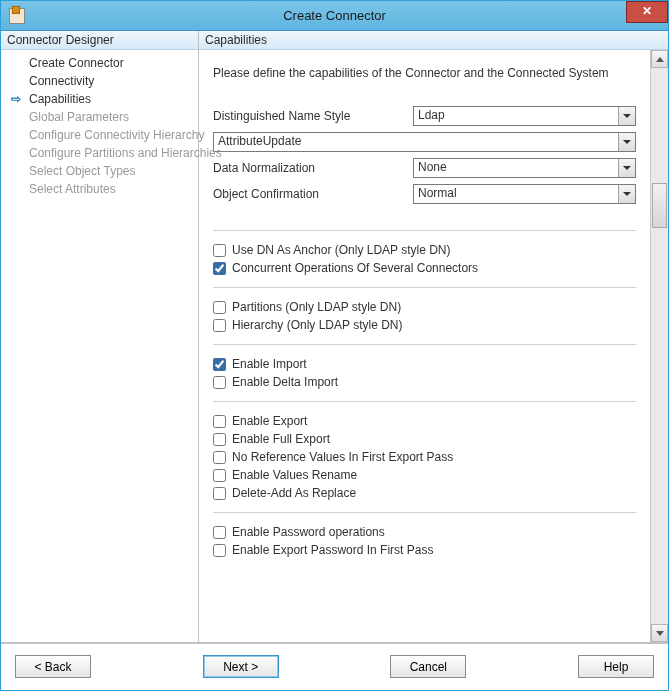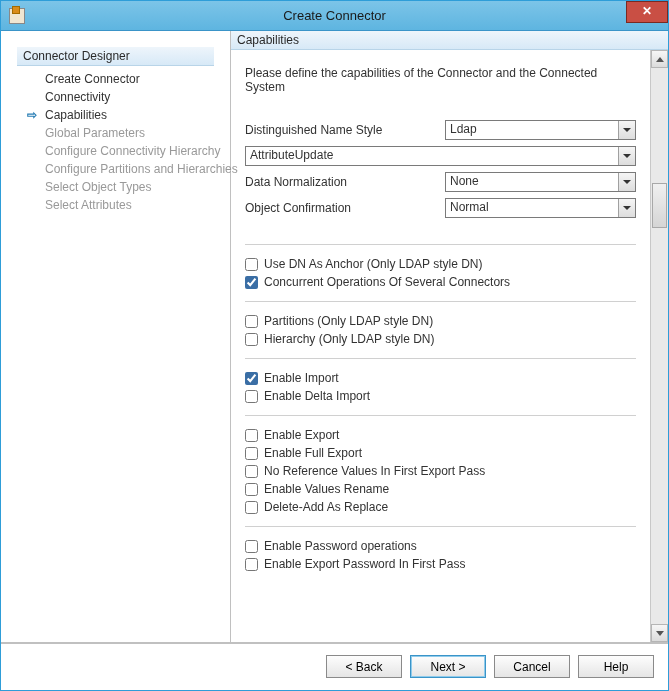--- a/index.html
+++ b/index.html
@@ -54,24 +54,24 @@
   line-height: 18px;
   font-weight: bold;
   cursor: pointer;
 }
 .main {
   display: flex;
   height: 612px;
   background: #fff;
 }
 .sidebar {
-  width: 230px;
+  width: 198px;
   border-right: 1px solid #c0c0c0;
   border-bottom: 1px solid #c0c0c0;
-  padding: 16px;
+  padding: 0;
 }
 .sidebar-header {
   background: linear-gradient(#eef5fb, #d7e9f7);
   border-bottom: 1px solid #b8d4e8;
   padding: 2px 6px;
   font-size: 12px;
   color: #2a2a2a;
 }
 .sidebar ul { list-style: none; padding: 4px 0; }
 .sidebar li {
@@ -184,21 +184,21 @@
 }
 .vscroll .track{ flex:1; position:relative; }
 .vscroll .thumb{
   position:absolute; left:1px; right:1px; top:115px; height:45px;
   background: linear-gradient(#f0f0f0,#d5d5d5);
   border:1px solid #a8a8a8;
 }
 .button-bar {
   height: 46px;
   border-top: 1px solid #c0c0c0;
-  display:flex; align-items:center; justify-content:flex-end;
+  display:flex; align-items:center; justify-content:space-between;
   padding: 0 14px;
   gap: 8px;
   background:#fff;
 }
 .btn {
   min-width: 76px;
   height: 23px;
   border: 1px solid #8a8a8a;
   background: linear-gradient(#fdfdfd,#e5e5e5);
   font-size: 12px;

